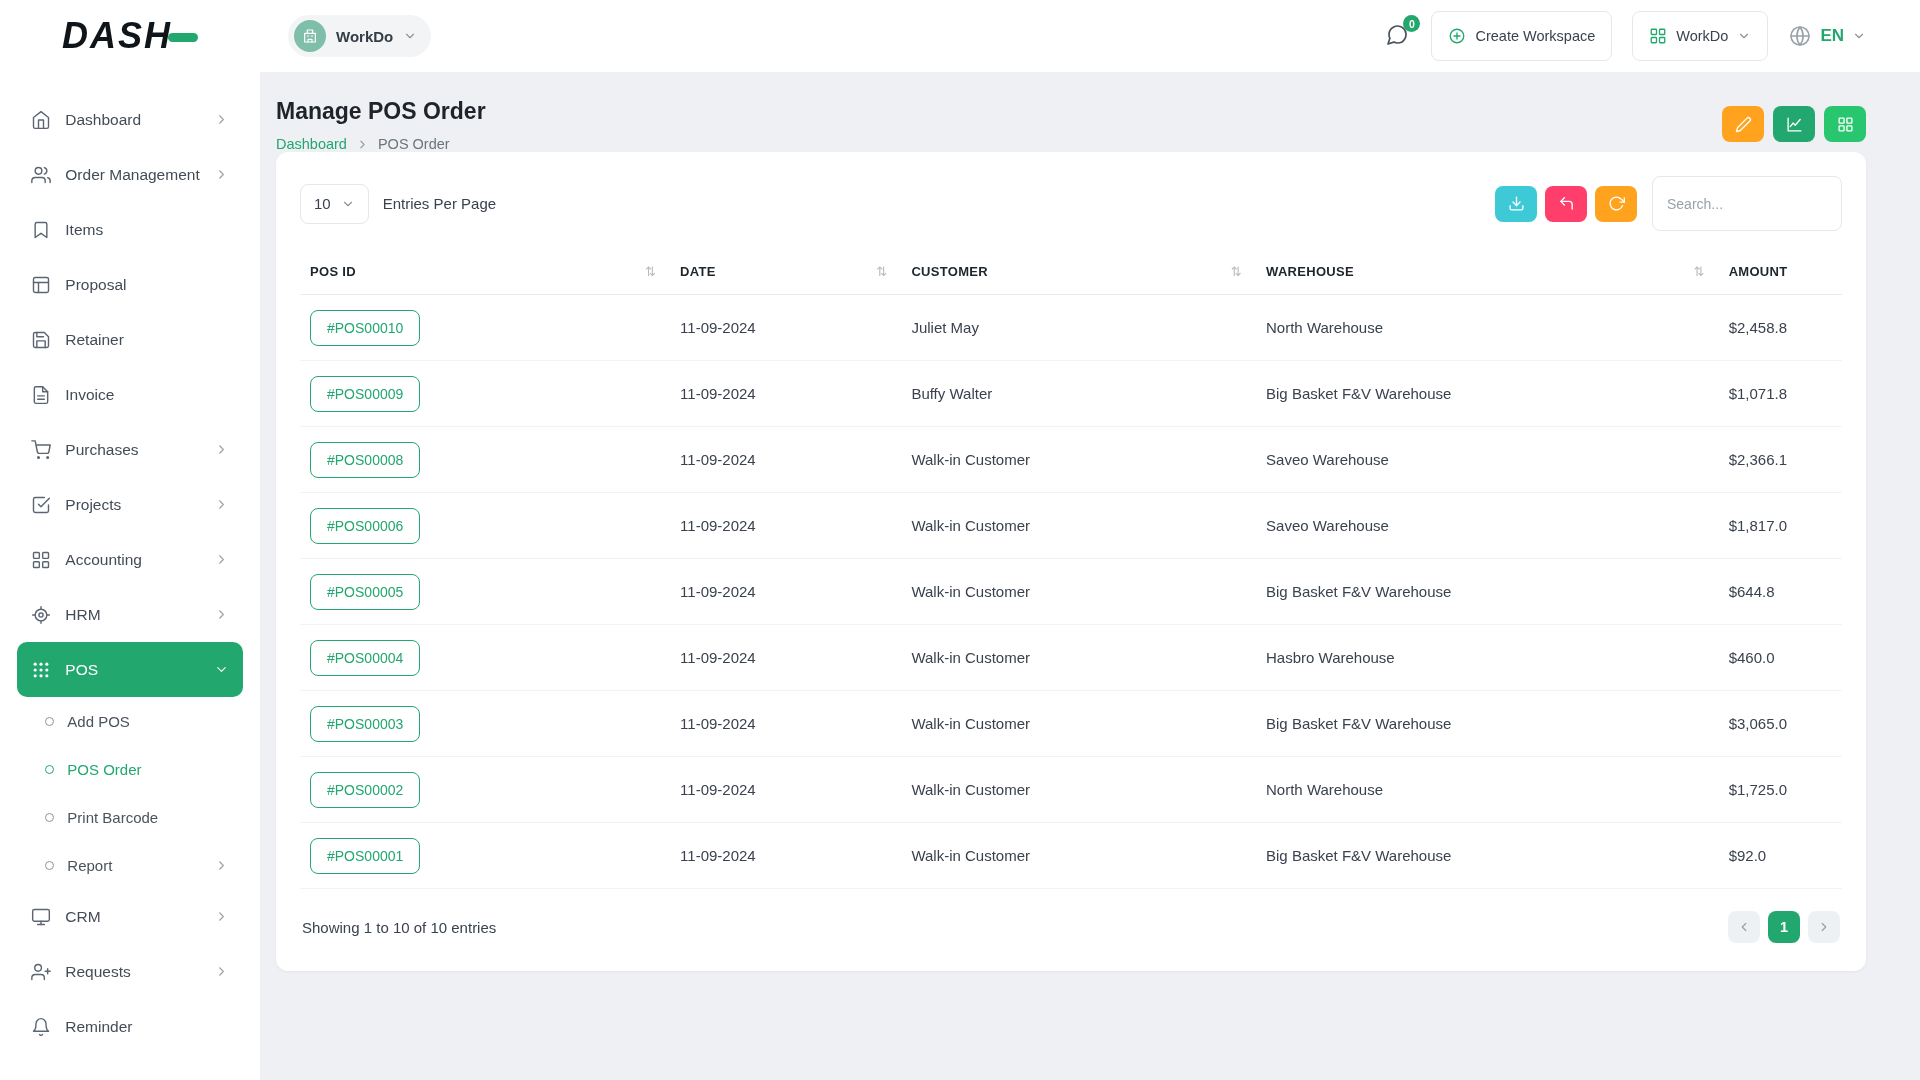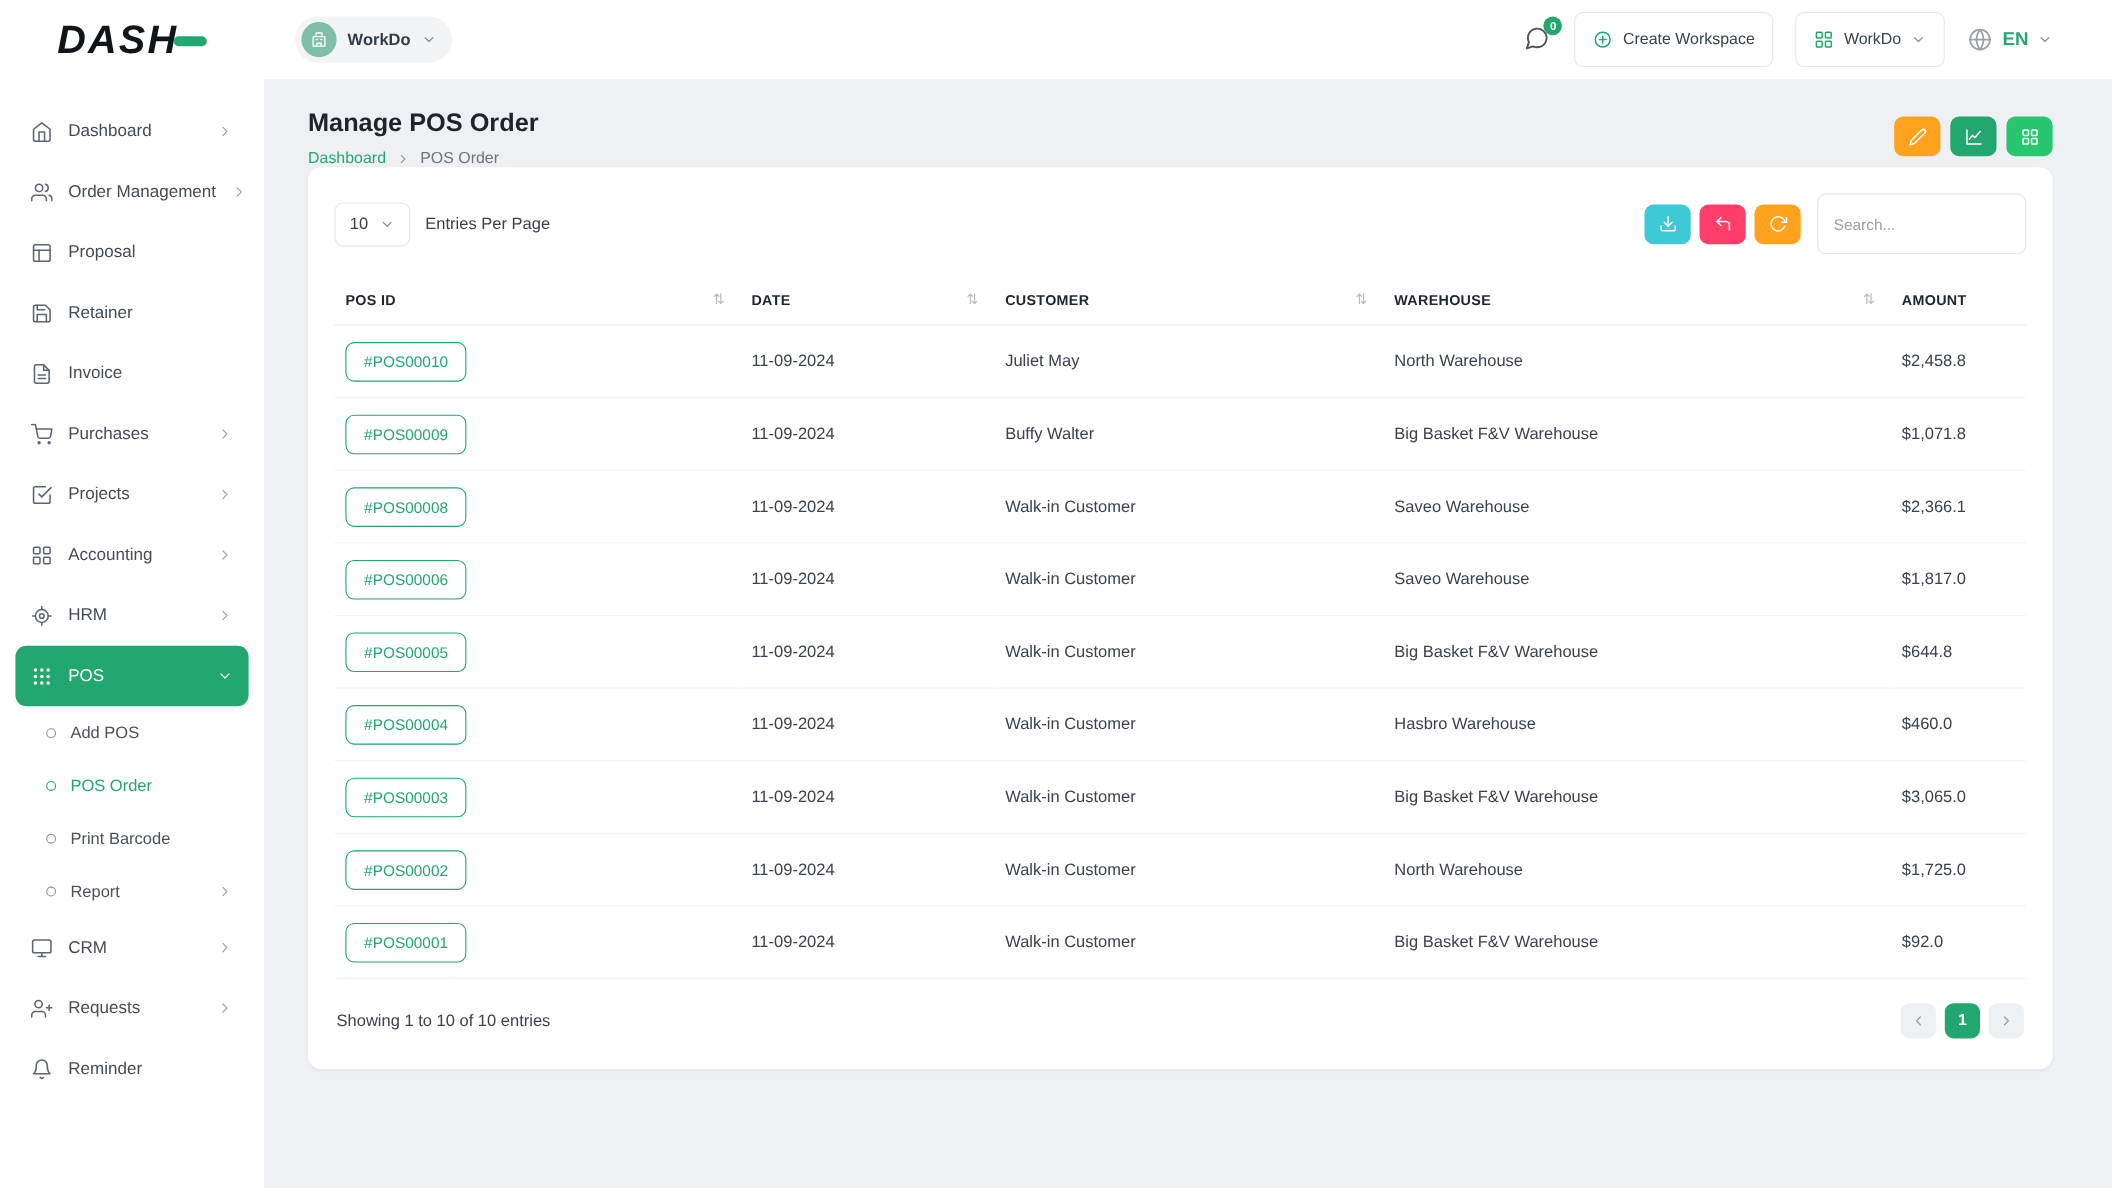--- a/index.html
+++ b/index.html
@@ -10,21 +10,21 @@
     --border:#e4e7eb;
     --text:#39424e;
     --muted:#9aa1a9;
     --bg:#eef0f4;
   }
   *{box-sizing:border-box;margin:0;padding:0;font-family:"Liberation Sans","DejaVu Sans",sans-serif;}
   html,body{width:1920px;height:1080px;overflow:hidden;background:var(--bg);color:var(--text);}
   .app{display:flex;width:1920px;height:1080px;}
 
   
-  .sidebar{width:240px;flex:none;background:#fff;height:100%;display:flex;flex-direction:column;}
+  .sidebar{width:260px;flex:none;background:#fff;height:100%;display:flex;flex-direction:column;align-items:center;}
   .logo{height:72px;display:flex;align-items:center;justify-content:center;flex:none;cursor:pointer;}
   .logo-text{font-size:36px;font-weight:800;font-style:italic;letter-spacing:2px;color:#10151a;}
   .logo-dash{display:inline-block;width:30px;height:9px;border-radius:5px;background:var(--primary-green);margin-left:-4px;position:relative;top:1px;}
   .nav{padding:20px 14px 0 14px;flex:1;overflow:hidden;}
   .nav-item{display:flex;align-items:center;gap:14px;height:55px;padding:0 14px;border-radius:10px;color:#434c56;cursor:pointer;}
   .nav-item .ico{width:20px;height:20px;color:#5b6672;display:flex;align-items:center;flex:none;}
   .nav-item .ico svg{width:20px;height:20px;}
   .nav-item .lbl{font-size:15.5px;flex:1;white-space:nowrap;}
   .nav-item .chev{width:15px;height:15px;color:#99a0a8;display:flex;flex:none;}
   .nav-item .chev svg{width:15px;height:15px;}
@@ -52,21 +52,21 @@
   .badge{position:absolute;top:-8px;right:-9px;background:var(--primary-green);color:#fff;font-size:10.5px;font-weight:700;min-width:17px;height:17px;border-radius:50%;display:flex;align-items:center;justify-content:center;}
   .btn-outline{display:flex;align-items:center;gap:9px;background:#fff;border:1px solid var(--border);height:50px;padding:0 16px;border-radius:8px;font-size:14.5px;color:#39424e;cursor:pointer;}
   .btn-outline .ico{width:18px;height:18px;color:var(--primary-green);display:flex;}
   .btn-outline .ico svg{width:18px;height:18px;}
   .lang{display:flex;align-items:center;gap:8px;cursor:pointer;}
   .lang .globe{width:24px;height:24px;color:#9aa1a9;display:flex;}
   .lang .globe svg{width:24px;height:24px;}
   .lang .code{font-size:17px;font-weight:700;color:var(--primary-green);}
 
   
-  .main{flex:1;padding:26px 54px 0 40px;overflow:hidden;}
+  .main{flex:1;padding:26px 54px 0 16px;overflow:hidden;}
   .page-head{display:flex;justify-content:space-between;align-items:flex-start;}
   .page-title{font-size:23px;font-weight:700;color:#1f242a;}
   .crumbs{margin-top:11px;display:flex;align-items:center;gap:9px;font-size:14.5px;}
   .crumbs a{color:var(--primary-green);text-decoration:none;cursor:pointer;}
   .crumbs .chev{width:13px;height:13px;color:#9aa1a9;display:flex;}
   .crumbs .chev svg{width:13px;height:13px;}
   .crumbs .cur{color:#6c757d;}
   .page-actions{display:flex;gap:9px;margin-top:8px;}
   .sq{width:42px;height:36px;border-radius:8px;border:none;color:#fff;display:flex;align-items:center;justify-content:center;cursor:pointer;flex:none;}
   .sq svg{width:17px;height:17px;}
@@ -132,20 +132,28 @@
               <path d="M23 21v-2a4 4 0 0 0-3-3.87"></path>
               <path d="M16 3.13a4 4 0 0 1 0 7.75"></path>
             </svg>
           </span>
           <span class="lbl">Order Management</span>
           <span class="chev">
             <svg viewBox="0 0 24 24" fill="none" stroke="currentColor" stroke-width="1.7" stroke-linecap="round" stroke-linejoin="round">
               <polyline points="9 6 15 12 9 18"></polyline>
             </svg>
           </span>
+        </div>
+        <div class="nav-item">
+          <span class="ico">
+            <svg viewBox="0 0 24 24" fill="none" stroke="currentColor" stroke-width="1.7" stroke-linecap="round" stroke-linejoin="round">
+              <path d="M19 21l-7-5-7 5V5a2 2 0 0 1 2-2h10a2 2 0 0 1 2 2z"></path>
+            </svg>
+          </span>
+          <span class="lbl">Items</span>
         </div>
         <div class="nav-item">
           <span class="ico">
             <svg viewBox="0 0 24 24" fill="none" stroke="currentColor" stroke-width="1.7" stroke-linecap="round" stroke-linejoin="round">
               <rect x="3" y="3" width="18" height="18" rx="2"></rect>
               <line x1="3" y1="9" x2="21" y2="9"></line>
               <line x1="9" y1="21" x2="9" y2="9"></line>
             </svg>
           </span>
           <span class="lbl">Proposal</span>

